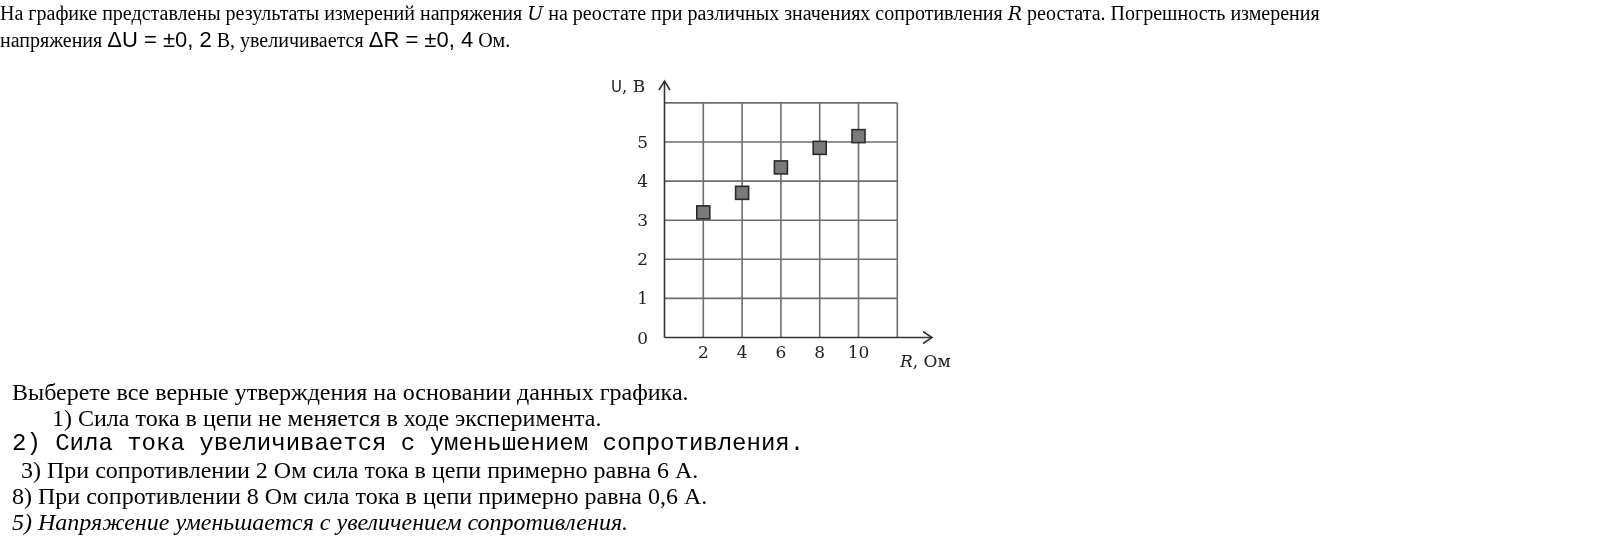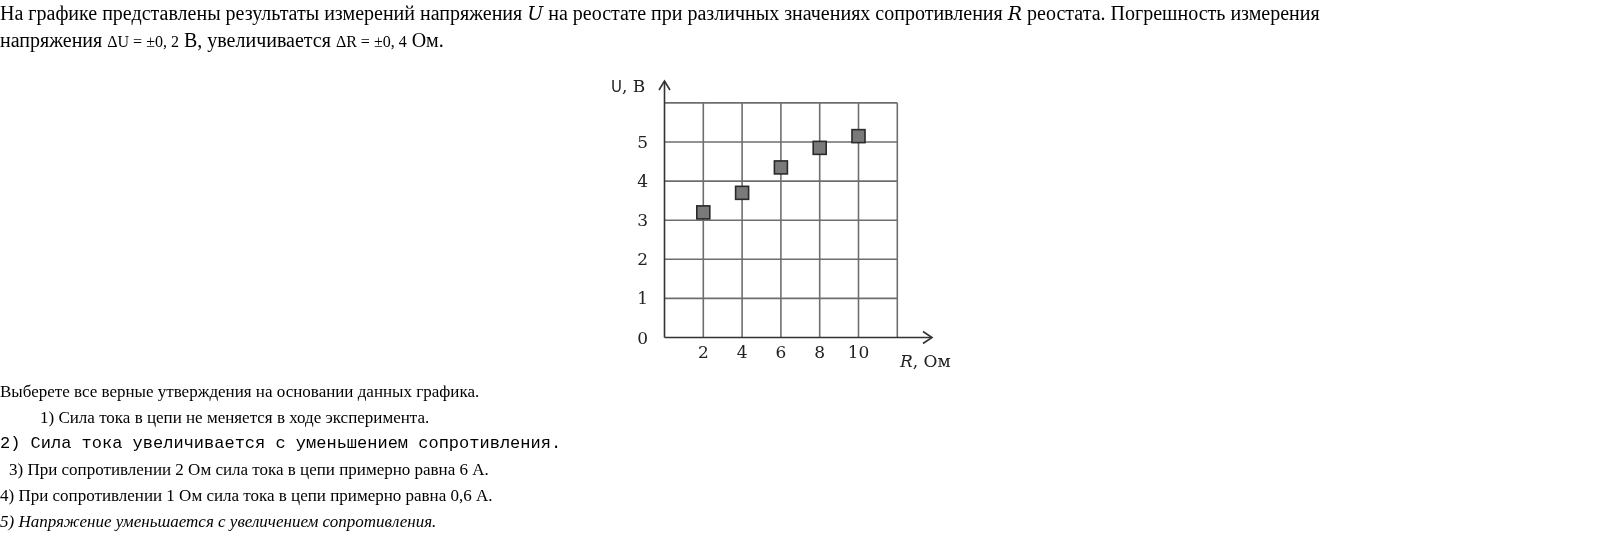--- a/index.html
+++ b/index.html
@@ -1,22 +1,22 @@
 <!DOCTYPE html>
 <html><head>
 <meta charset="utf-8">
 <style>
   html, body { margin: 0; padding: 0; background: #ffffff; }
   body { width: 1601px; height: 544px; position: relative; overflow: hidden;
          font-family: "Liberation Serif", serif; color: #000; }
   .para { position: absolute; left: 0; font-size: 20px; line-height: 26px; white-space: nowrap; }
   .m { font-family: "DejaVu Serif", serif; font-style: italic; font-size: 19px; }
-  .mr { font-family: Liberation Serif, serif; font-size: 16px; }
+  .mr { font-family: Liberation Sans, sans-serif; font-size: 22px; }
   #chart { position: absolute; left: 600px; top: 70px; }
-  .opt { position: absolute; left: 0; font-size: 17px; line-height: 26px; white-space: nowrap; }
+  .opt { position: absolute; left: 12px; font-size: 24px; line-height: 26px; white-space: nowrap; }
 </style>
 </head>
 <body>
 
 <div class="para" style="top:0px;">
   <span>На графике представлены результаты измерений напряжения </span><span class="m">U</span><span> на реостате при различных значениях сопротивления </span><span class="m">R</span><span> реостата. Погрешность измерения</span>
 </div>
 <div class="para" style="top:27px;">
   <span>напряжения </span><span class="mr">ΔU = ±0, 2</span><span> В, увеличивается </span><span class="mr">ΔR = ±0, 4</span><span> Ом.</span>
 </div>
@@ -65,14 +65,14 @@
       <rect x="852" y="129.635" width="13" height="13" fill="#7a7a7a"></rect>
     </g>
   <text x="611" y="92" font-family="DejaVu Serif, serif" font-size="17" fill="#222"><tspan font-family="DejaVu Sans, sans-serif" font-size="15">U</tspan>, В</text>
   <text x="900" y="367" font-family="DejaVu Serif, serif" font-size="17" fill="#222"><tspan font-style="italic">R</tspan>, Ом</text>
 </svg>
 
 <div class="opt" style="top:379px;">Выберете все верные утверждения на основании данных графика.</div>
 <div class="opt" style="top:405px;padding-left:40px;">1) Сила тока в цепи не меняется в ходе эксперимента.</div>
 <div class="opt" style="top:431px;font-family:Liberation Mono, monospace;">2) Сила тока увеличивается с уменьшением сопротивления.</div>
 <div class="opt" style="top:457px;padding-left:9px;">3) При сопротивлении 2 Ом сила тока в цепи примерно равна 6 А.</div>
-<div class="opt" style="top:483px;">4) При сопротивлении 1 Ом сила тока в цепи примерно равна 0,6 А.</div>
+<div class="opt" style="top:483px;">8) При сопротивлении 8 Ом сила тока в цепи примерно равна 0,6 А.</div>
 <div class="opt" style="top:509px;font-style:italic;">5) Напряжение уменьшается с увеличением сопротивления.</div>
 
 </body></html>

